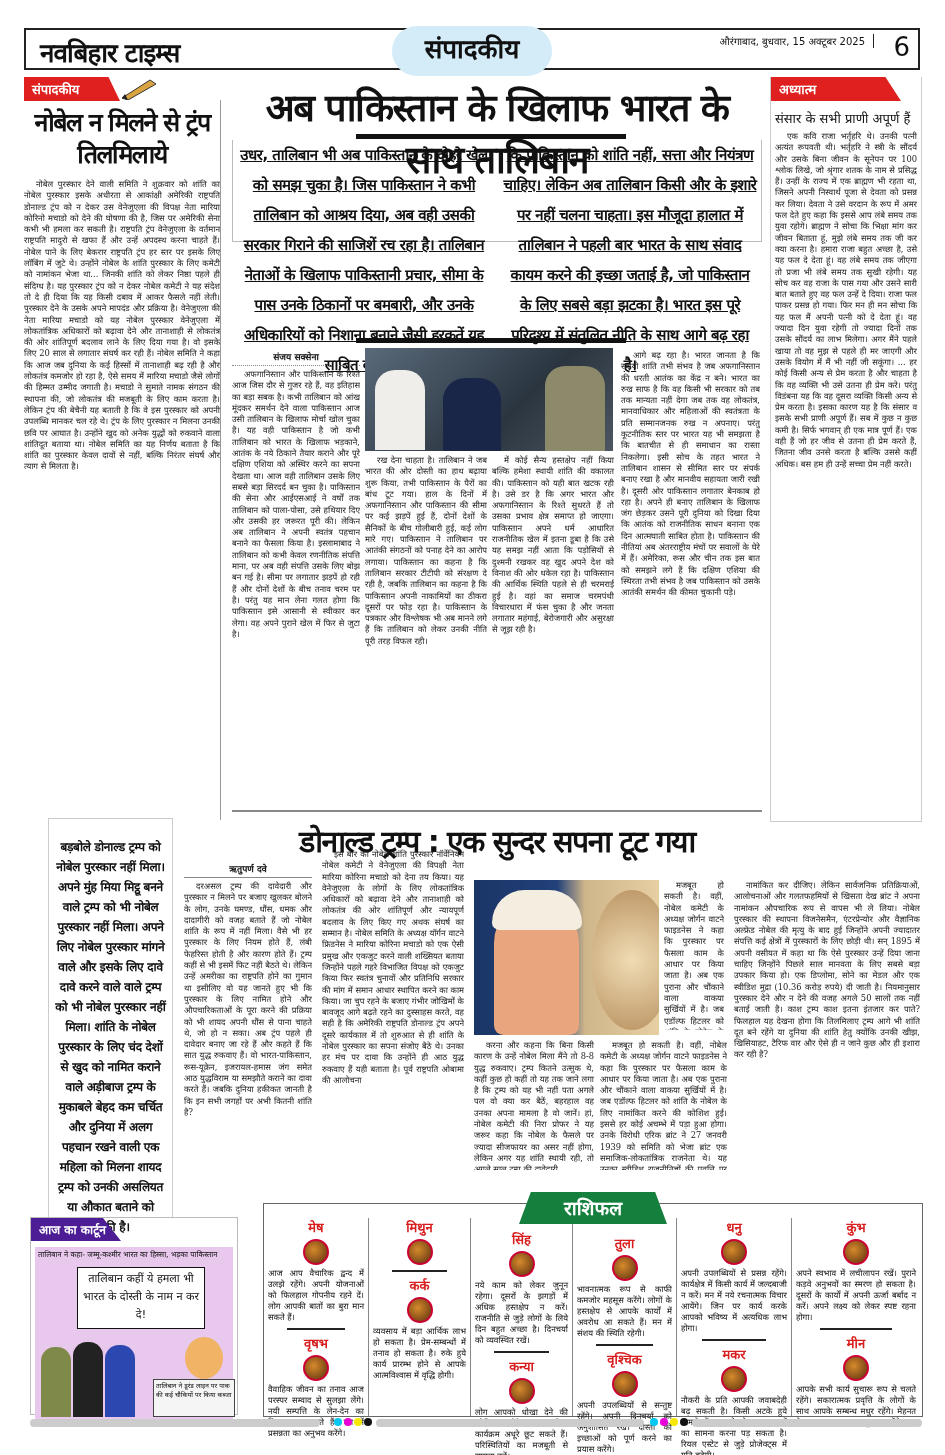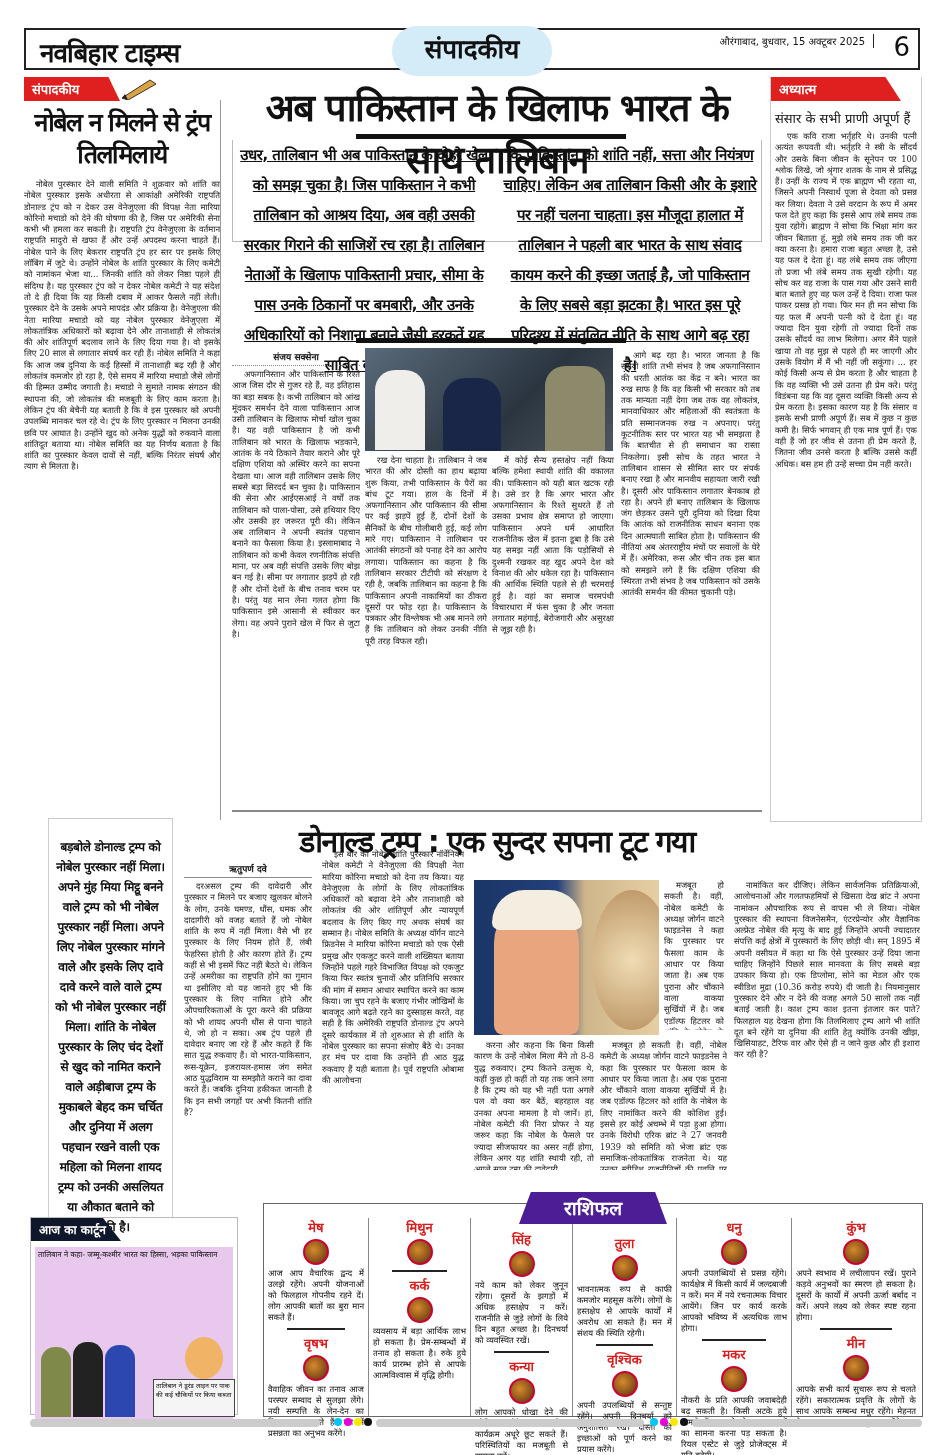--- a/index.html
+++ b/index.html
@@ -118,33 +118,34 @@
     <p>मजबूत हो सकती है। वहीं, नोबेल कमेटी के अध्यक्ष जोर्गन वाटने फाइडनेस ने कहा कि पुरस्कार पर फैसला काम के आधार पर किया जाता है। अब एक पुराना और चौंकाने वाला वाकया सुर्खियों में है। जब एडॉल्फ हिटलर को शांति के नोबेल के लिए नामांकित करने की कोशिश हुई। इससे हर कोई अचम्भे में पड़ा हुआ होगा। उनके विरोधी एरिक ब्रांट ने 27 जनवरी 1939 को समिति को भेजा ब्रांट एक समाजिक-लोकतांत्रिक राजनेता थे। यह उनका स्वीडिश राजनीतिज्ञों की प्रवृत्ति पर कटाक्ष और व्यंग्य था जो तत्कालीन ब्रिटिश प्रधानमंत्री नेविल चेम्बरलेन को शांति-नीति की तारीफ करते नहीं अघाते थे। जब चेम्बरलेन को शांति के लिए खूब स्तुति हो सकती है, तो हिटलर को भी यूरोप में युद्ध के खतरों लिए</p>
   </div>
 <div class="abs col-text" style="left:600px;top:1040px;width:127px;height:130px;">
     <p>मजबूत हो सकती है। वहीं, नोबेल कमेटी के अध्यक्ष जोर्गन वाटने फाइडनेस ने कहा कि पुरस्कार पर फैसला काम के आधार पर किया जाता है। अब एक पुराना और चौंकाने वाला वाकया सुर्खियों में है। जब एडॉल्फ हिटलर को शांति के नोबेल के लिए नामांकित करने की कोशिश हुई। इससे हर कोई अचम्भे में पड़ा हुआ होगा। उनके विरोधी एरिक ब्रांट ने 27 जनवरी 1939 को समिति को भेजा ब्रांट एक समाजिक-लोकतांत्रिक राजनेता थे। यह उनका स्वीडिश राजनीतिज्ञों की प्रवृत्ति पर कटाक्ष और व्यंग्य था जो तत्कालीन ब्रिटिश प्रधानमंत्री नेविल चेम्बरलेन को शांति-नीति की तारीफ करते नहीं अघाते थे। जब चेम्बरलेन को शांति के लिए खूब स्तुति हो सकती है, तो हिटलर को भी यूरोप में युद्ध के खतरों लिए</p>
   </div>
 <div class="abs col-text" style="left:734px;top:880px;width:186px;height:290px;">
     <p>नामांकित कर दीजिए। लेकिन सार्वजनिक प्रतिक्रियाओं, आलोचनाओं और गलतफहमियों से खिसता देख ब्रांट ने अपना नामांकन औपचारिक रूप से वापस भी ले लिया। नोबेल पुरस्कार की स्थापना विजनेसमैन, एंटरप्रेन्योर और वैज्ञानिक अल्फ्रेड नोबेल की मृत्यु के बाद हुई जिन्होंने अपनी ज्यादातर संपत्ति कई क्षेत्रों में पुरस्कारों के लिए छोड़ी थी। सन् 1895 में अपनी वसीयत में कहा था कि ऐसे पुरस्कार उन्हें दिया जाना चाहिए जिन्होंने पिछले साल मानवता के लिए सबसे बड़ा उपकार किया हो। एक डिप्लोमा, सोने का मेडल और एक स्वीडिश मुद्रा (10.36 करोड़ रुपये) दी जाती है। नियमानुसार पुरस्कार देने और न देने की वजह अगले 50 सालों तक नहीं बताई जाती है। काश ट्रम्प काश इतना इंतजार कर पाते? फिलहाल यह देखना होगा कि तिलमिलाए ट्रम्प आगे भी शांति दूत बने रहेंगे या दुनिया की शांति हेतु क्योंकि उनकी खीझ, खिसियाहट, टैरिफ वार और ऐसे ही न जाने कुछ और ही इशारा कर रही है?</p>
   </div>
 
 <div class="abs" style="left:30px;top:1217px;width:208px;height:198px;border:1px solid #bbb;">
-  <div style="background:#0f172a;color:#fff;font-weight:bold;font-size:12px;padding:3px 8px;width:90px;clip-path:polygon(0 0,80% 0,100% 100%,0 100%);">आज का कार्टून</div>
+  <div style="background:#4c1d95;color:#fff;font-weight:bold;font-size:12px;padding:3px 8px;width:90px;clip-path:polygon(0 0,80% 0,100% 100%,0 100%);">आज का कार्टून</div>
   <div style="margin:6px 4px 0;height:172px;background:#e8c8ec;position:relative;">
     <div style="font-size:7.5px;padding:2px 3px;">तालिबान ने कहा- जम्मू-कश्मीर भारत का हिस्सा, भड़का पाकिस्तान</div>
+    <div style="position:absolute;left:42px;top:20px;width:128px;height:62px;background:#fff;border:1.5px solid #111;font-size:11px;line-height:18px;text-align:center;padding:2px;">तालिबान कहीं ये हमला भी भारत के दोस्ती के नाम न कर दे!</div>
     <div style="position:absolute;left:6px;top:100px;width:30px;height:70px;background:#7f8a4a;border-radius:14px 14px 0 0;"></div>
     <div style="position:absolute;left:38px;top:95px;width:30px;height:75px;background:#222;border-radius:14px 14px 0 0;"></div>
     <div style="position:absolute;left:70px;top:98px;width:30px;height:72px;background:#2c47b0;border-radius:14px 14px 0 0;"></div>
     <div style="position:absolute;left:150px;top:90px;width:38px;height:42px;background:#f1b366;border-radius:50%;"></div>
     <div style="position:absolute;left:118px;top:132px;width:82px;height:38px;background:#f5f5f5;border:1px solid #444;font-size:6.5px;line-height:9px;padding:2px;">तालिबान ने डूरंड लाइन पर पाक की कई चौकियों पर किया कब्जा</div>
   </div>
 </div>
 
 <div class="abs" style="left:263px;top:1203px;width:660px;height:214px;border:1px solid #666;">
-  <div style="position:absolute;left:255px;top:-12px;width:148px;height:32px;background:#4c1d95;color:#fff;font-size:19px;font-weight:bold;text-align:center;line-height:32px;clip-path:polygon(8% 0,92% 0,100% 100%,0 100%);">राशिफल</div>
+  <div style="position:absolute;left:255px;top:-12px;width:148px;height:32px;background:#15803d;color:#fff;font-size:19px;font-weight:bold;text-align:center;line-height:32px;clip-path:polygon(8% 0,92% 0,100% 100%,0 100%);">राशिफल</div>
   <div style="display:flex;height:100%;padding-top:14px;">
     <div style="width:105px;padding:0 4px;border-right:1px solid #888;">
       <div class="rashi-name">मेष</div>
       <div class="rashi-icon"></div>
       <div class="rashi-text">आज आप वैचारिक द्वन्द में उलझे रहेंगे। अपनी योजनाओं को फिलहाल गोपनीय रहने दें। लोग आपकी बातों का बुरा मान सकते हैं।</div>
       <div class="rashi-sep"></div>
       <div class="rashi-name">वृषभ</div>
       <div class="rashi-icon"></div>
       <div class="rashi-text">वैवाहिक जीवन का तनाव आज परस्पर सम्वाद से सुलझा लेंगे। नयी सम्पत्ति के लेन-देन का विचार कर सकते हैं। मन में प्रसन्नता का अनुभव करेंगे।</div>
     </div>

